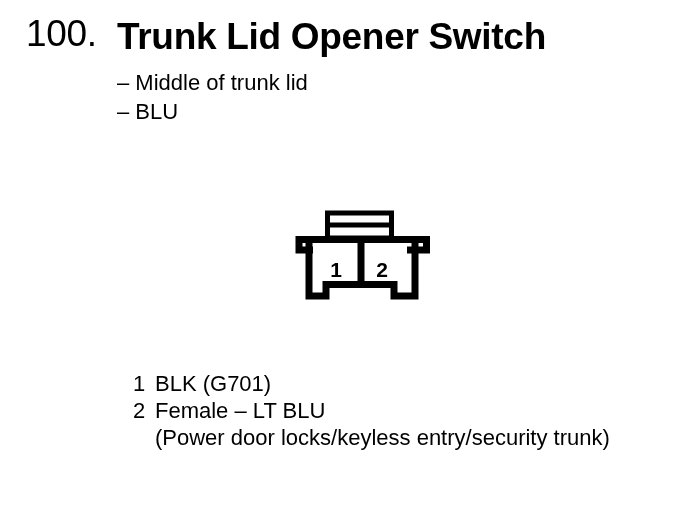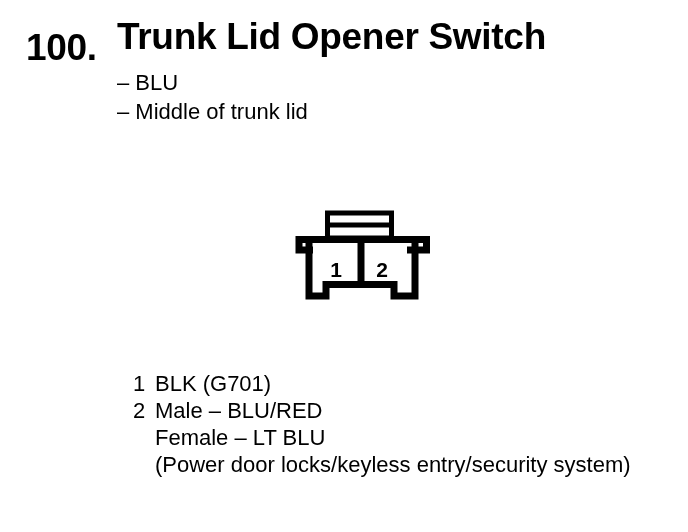--- a/index.html
+++ b/index.html
@@ -11,23 +11,23 @@
     width: 688px;
     height: 532px;
     position: relative;
     overflow: hidden;
     color: #000000;
     font-family: "Liberation Sans", sans-serif;
   }
   .title-num {
     position: absolute;
     left: 26px;
-    top: 27px;
+    top: 13px;
     font-size: 37px;
-    font-weight: bold;
+    font-weight: normal;
     letter-spacing: -0.3px;
     white-space: nowrap;
   }
   .title-text {
     position: absolute;
     left: 117px;
     top: 16px;
     font-size: 37px;
     font-weight: bold;
     letter-spacing: -0.3px;
@@ -72,22 +72,22 @@
   }
 </style>
 </head>
 <body>
 
 <div class="title-num">100.</div>
 
 <div class="title-text">Trunk Lid Opener Switch</div>
 
 <div class="bullets">
+  <div>– Middle of trunk lid</div>
   <div>– BLU</div>
-  <div>– Middle of trunk lid</div>
 </div>
 
 <svg class="connector" viewBox="0 0 140 100" xmlns="http://www.w3.org/2000/svg">
 
   <rect x="34.5" y="6" width="64" height="25" fill="none" stroke="#000000" stroke-width="5"></rect>
   <line x1="37" y1="18" x2="96" y2="18" stroke="#000000" stroke-width="5"></line>
 
   <path d="M 20 43 H 6 V 32.5 H 133.5 V 43 H 114" fill="none" stroke="#000000" stroke-width="7"></path>
 
   <path d="M 16 36 V 89 H 33 V 77.5 H 101 V 89 H 122 V 36" fill="none" stroke="#000000" stroke-width="7"></path>
@@ -99,18 +99,17 @@
 </svg>
 
 <div class="pins">
   <div class="pin-row">
     <span class="pin-num">1</span>
     <span>BLK (G701)</span>
   </div>
   <div class="pin-row">
     <span class="pin-num">2</span>
     <div>
-      <div>Male – BLU/RED</div>
       <div>Female – LT BLU</div>
-      <div>(Power door locks/keyless entry/security system)</div>
+      <div>(Power door locks/keyless entry/security trunk)</div>
     </div>
   </div>
 </div>
 
 </body></html>

